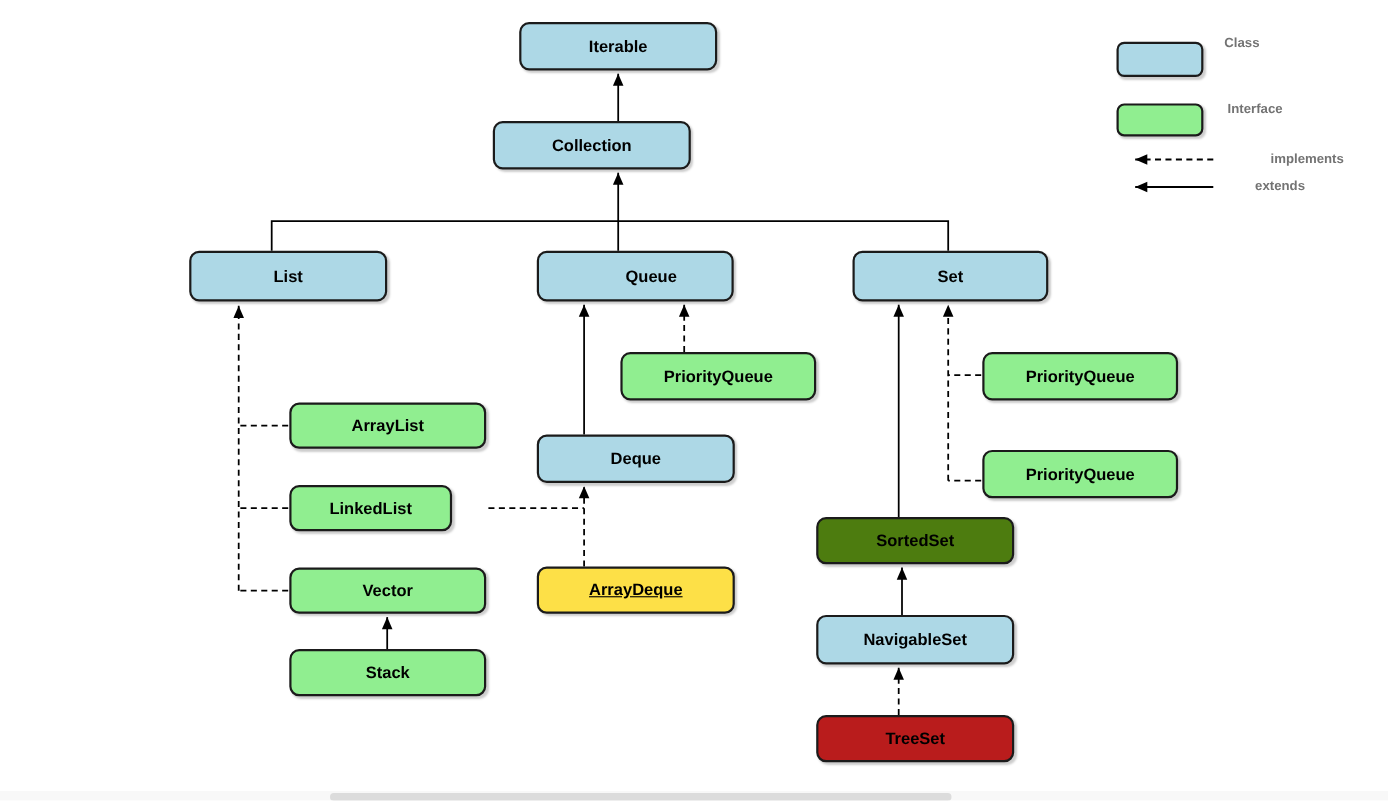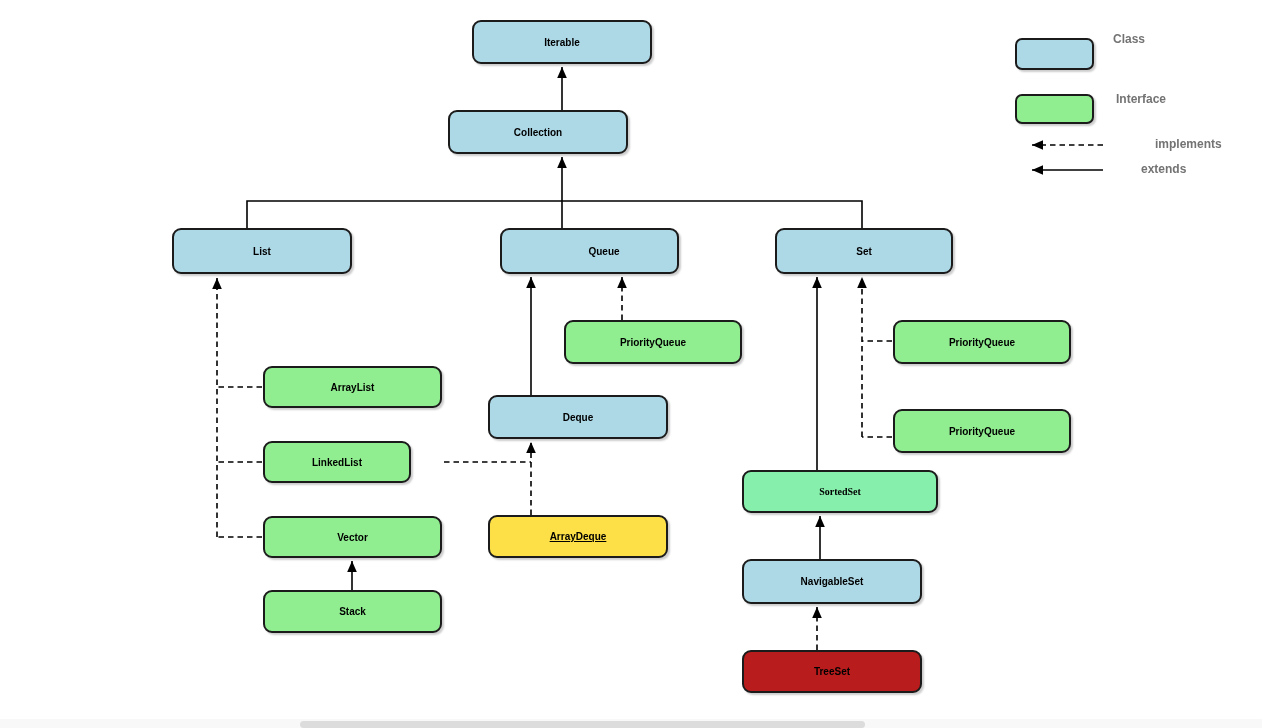--- a/index.html
+++ b/index.html
@@ -20,21 +20,21 @@
   .edge.dashed { stroke-dasharray: 5.5 4; }
   .node {
     position: absolute;
     box-sizing: border-box;
     display: flex;
     align-items: center;
     justify-content: center;
     border: 2px solid #1b1b1b;
     border-radius: 9px;
     font-weight: bold;
-    font-size: 10px;
+    font-size: 15px;
     color: #000000;
     box-shadow: 2px 2px 2px rgba(0,0,0,0.2);
   }
   .legend-swatch {
     position: absolute;
     box-sizing: border-box;
     border: 2px solid #1b1b1b;
     border-radius: 7px;
     box-shadow: 2px 2px 2px rgba(0,0,0,0.2);
   }
@@ -95,32 +95,32 @@
       <polyline points="820,559 820,516" class="edge" stroke="#000000" marker-end="url(#arrowhead)"></polyline>
       <polyline points="817,650 817,607" class="edge dashed" stroke="#000000" marker-end="url(#arrowhead)"></polyline>
       <polyline points="1103,145 1032,145" class="edge dashed" stroke="#000000" marker-end="url(#arrowhead)"></polyline>
       <polyline points="1103,170 1032,170" class="edge" stroke="#000000" marker-end="url(#arrowhead)"></polyline>
     </svg>
 
   <div id="nodes">
       <div class="node" style="left: 472px; top: 20px; width: 180px; height: 44px; background: rgb(173, 216, 230);">Iterable</div>
       <div class="node" style="left: 448px; top: 110px; width: 180px; height: 44px; background: rgb(173, 216, 230);">Collection</div>
       <div class="node" style="left: 172px; top: 228px; width: 180px; height: 46px; background: rgb(173, 216, 230);">List</div>
-      <div class="node" style="left: 500px; top: 228px; width: 179px; height: 46px; background: rgb(173, 216, 230); padding-left: 29px;">Queue</div>
+      <div class="node" style="left: 488px; top: 228px; width: 179px; height: 46px; background: rgb(173, 216, 230); padding-left: 29px;">Queue</div>
       <div class="node" style="left: 775px; top: 228px; width: 178px; height: 46px; background: rgb(173, 216, 230);">Set</div>
       <div class="node" style="left: 263px; top: 366px; width: 179px; height: 42px; background: rgb(144, 238, 144);">ArrayList</div>
       <div class="node" style="left: 263px; top: 441px; width: 148px; height: 42px; background: rgb(144, 238, 144);">LinkedList</div>
       <div class="node" style="left: 263px; top: 516px; width: 179px; height: 42px; background: rgb(144, 238, 144);">Vector</div>
       <div class="node" style="left: 263px; top: 590px; width: 179px; height: 43px; background: rgb(144, 238, 144);">Stack</div>
       <div class="node" style="left: 564px; top: 320px; width: 178px; height: 44px; background: rgb(144, 238, 144);">PriorityQueue</div>
       <div class="node" style="left: 488px; top: 395px; width: 180px; height: 44px; background: rgb(173, 216, 230);">Deque</div>
       <div class="node" style="left: 488px; top: 515px; width: 180px; height: 43px; background: #fde047; text-decoration: underline;">ArrayDeque</div>
       <div class="node" style="left: 893px; top: 320px; width: 178px; height: 44px; background: rgb(144, 238, 144);">PriorityQueue</div>
       <div class="node" style="left: 893px; top: 409px; width: 178px; height: 44px; background: rgb(144, 238, 144);">PriorityQueue</div>
-      <div class="node" style="left: 742px; top: 470px; width: 196px; height: 43px; background: #86efac; font-family: Liberation Serif, serif;">SortedSet</div>
+      <div class="node" style="left: 742px; top: 470px; width: 180px; height: 43px; background: #4d7c0f;">SortedSet</div>
       <div class="node" style="left: 742px; top: 559px; width: 180px; height: 45px; background: rgb(173, 216, 230);">NavigableSet</div>
       <div class="node" style="left: 742px; top: 650px; width: 180px; height: 43px; background: #b91c1c;">TreeSet</div>
     </div>
 
   <div>
     <div class="legend-swatch" id="sw-class" style="background: rgb(173, 216, 230);"></div>
     <div class="legend-label" id="lbl-class">Class</div>
 
     <div class="legend-swatch" id="sw-interface" style="background: rgb(144, 238, 144);"></div>
     <div class="legend-label" id="lbl-interface">Interface</div>

